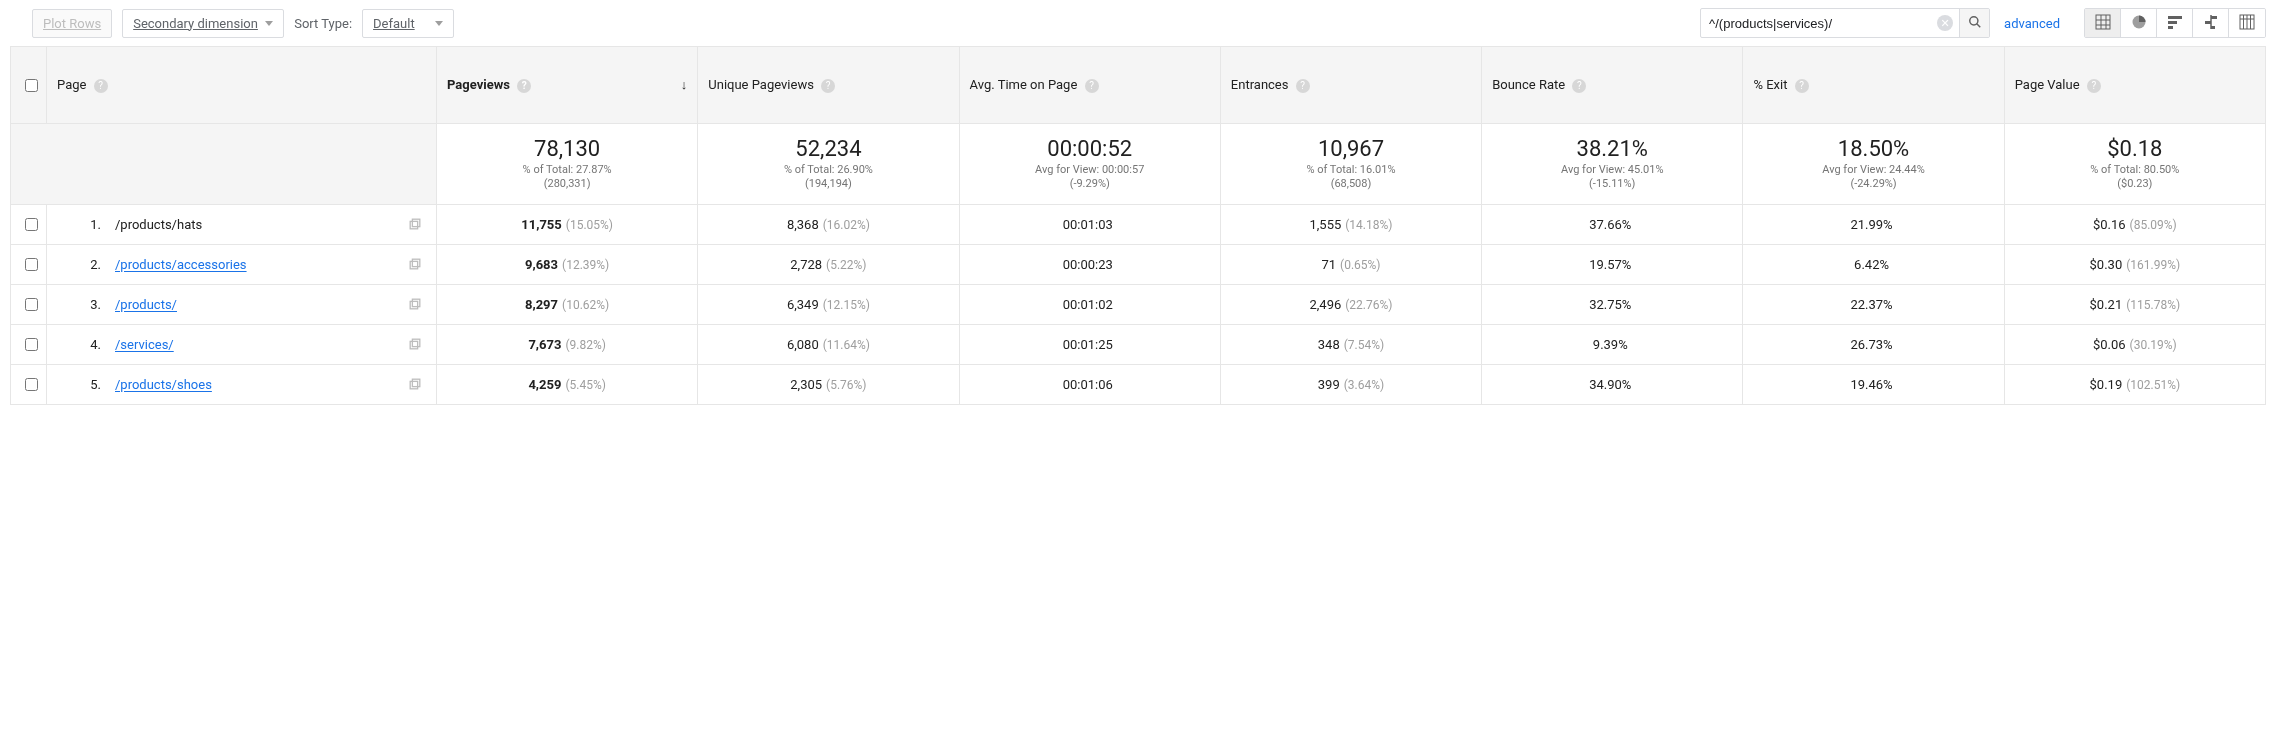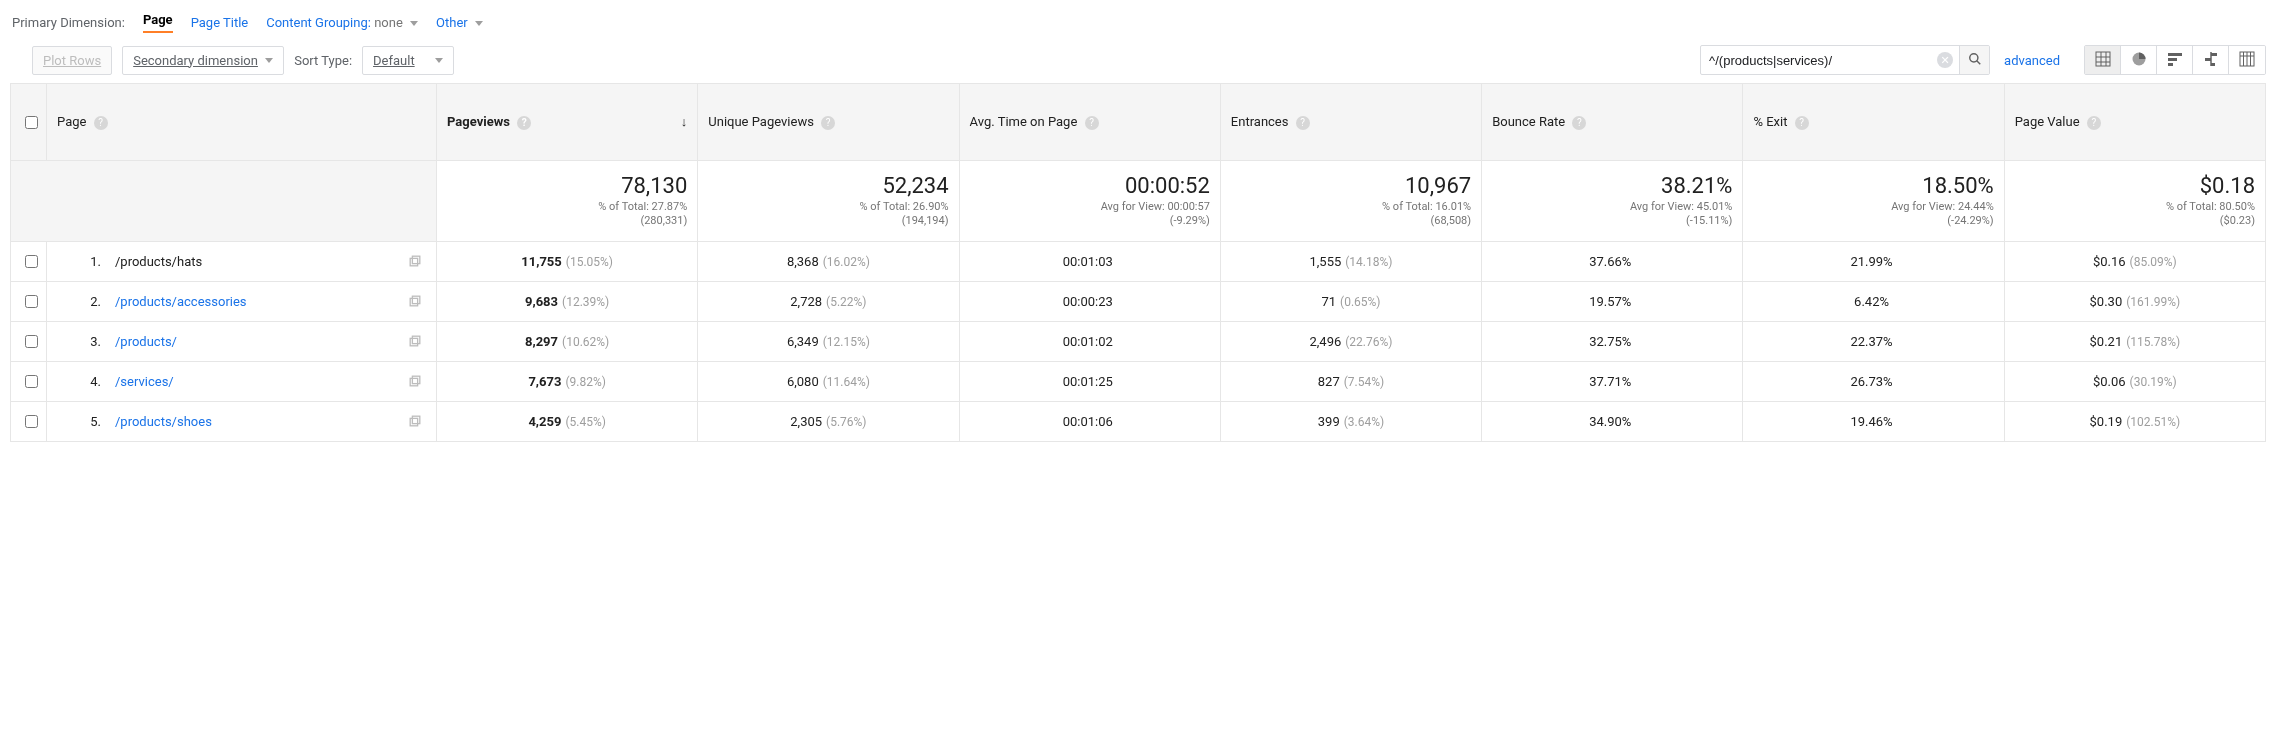--- a/index.html
+++ b/index.html
@@ -174,21 +174,21 @@
     float: right;
     font-weight: 700;
   }
   
   col.chk { width: 36px; }
   col.page { width: 390px; }
   col.num { width: auto; }
 
   
   tr.summary td {
-    text-align: right;
+    text-align: center;
     padding-top: 12px;
     padding-bottom: 12px;
   }
   tr.summary td.blank {
     background: #f5f5f5;
     border-right-color: #e6e6e6;
   }
   .sum-big {
     font-size: 22px;
     color: #212121;
@@ -226,53 +226,40 @@
   }
   .rownum {
     width: 54px;
     text-align: right;
     color: #212121;
     padding-right: 14px;
     flex: none;
   }
   .page-link {
     color: #1a73e8;
+    text-decoration: underline;
     text-underline-offset: 2px;
   }
   .page-link.nolink {
     color: #212121;
     text-decoration: none;
   }
   .ext-icon {
     margin-left: auto;
     margin-right: 4px;
     color: #9e9e9e;
     display: inline-flex;
   }
   .ext-icon svg { stroke: #bdbdbd; }
 </style>
 </head>
 <body>
 
 <div class="container">
 
-  <div class="primary-dim">
-    <span class="lbl">Primary Dimension:</span>
-    <span class="active">Page</span>
-    <a>Page Title</a>
-    <span>
-      <a>Content Grouping:</a>
-      <span class="cg-none">none</span>
-      <span class="caret-down"></span>
-    </span>
-    <span>
-      <a>Other</a>
-      <span class="caret-down"></span>
-    </span>
-  </div>
 
   <div class="toolbar">
     <span class="btn disabled">Plot Rows</span>
     <span class="btn dd">
       <span>Secondary dimension</span>
       <span class="caret-down"></span>
     </span>
     <span class="sort-type-lbl">Sort Type:</span>
     <span class="btn dd sm">
       <span>Default</span>
@@ -517,22 +504,22 @@
                 <svg width="14" height="14" viewBox="0 0 16 16" fill="none" stroke="#bdbdbd" stroke-width="1.5">
                   <rect x="2.5" y="5" width="8.5" height="8.5"></rect>
                   <rect x="5" y="2.5" width="8.5" height="8.5"></rect>
                 </svg>
               </span>
             </div>
           </td>
           <td class="num bold"><span class="val">7,673</span><span class="pct">(9.82%)</span></td>
           <td class="num"><span class="val">6,080</span><span class="pct">(11.64%)</span></td>
           <td class="num"><span class="val">00:01:25</span><span class="pct"></span></td>
-          <td class="num"><span class="val">827</span><span class="pct">(7.54%)</span></td>
-          <td class="num"><span class="val">37.71%</span><span class="pct"></span></td>
+          <td class="num"><span class="val">348</span><span class="pct">(7.54%)</span></td>
+          <td class="num"><span class="val">9.39%</span><span class="pct"></span></td>
           <td class="num"><span class="val">26.73%</span><span class="pct"></span></td>
           <td class="num"><span class="val">$0.06</span><span class="pct">(30.19%)</span></td>
         </tr>
         <tr>
           <td class="chk"><input type="checkbox" style=""></td>
           <td class="page-cell">
             <div class="page-row">
               <span class="rownum">5.</span>
               <a class="page-link">/products/shoes</a>
               <span class="ext-icon">

